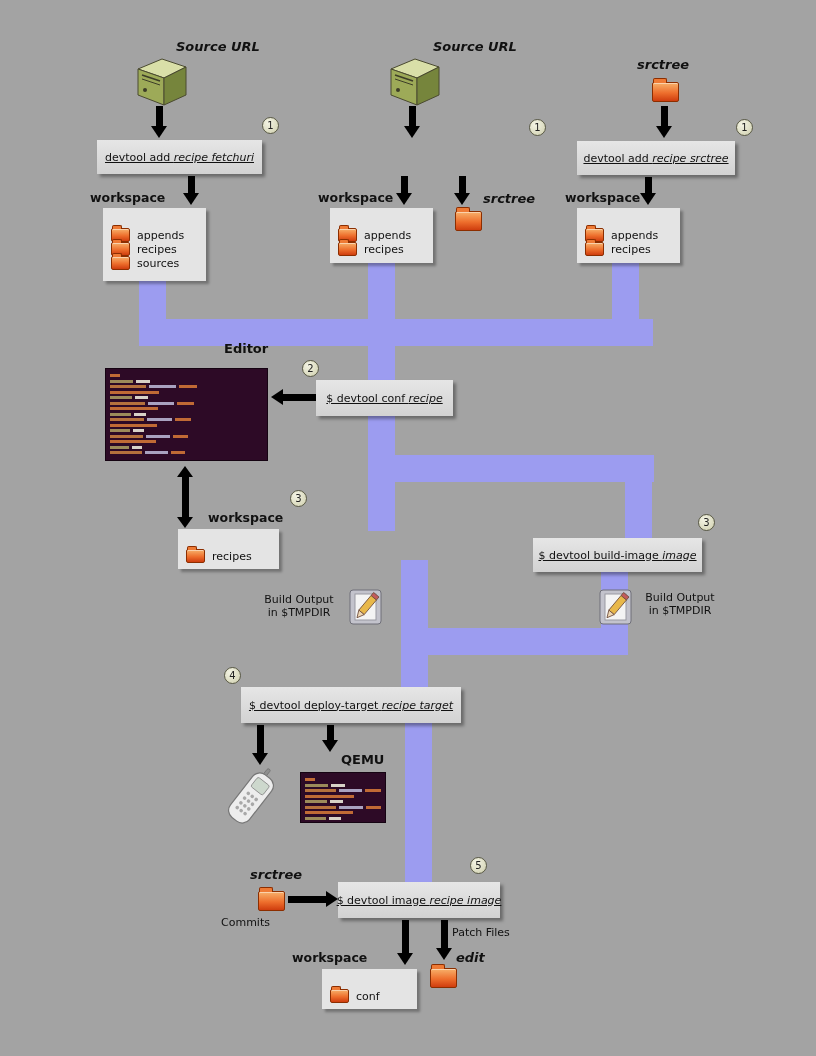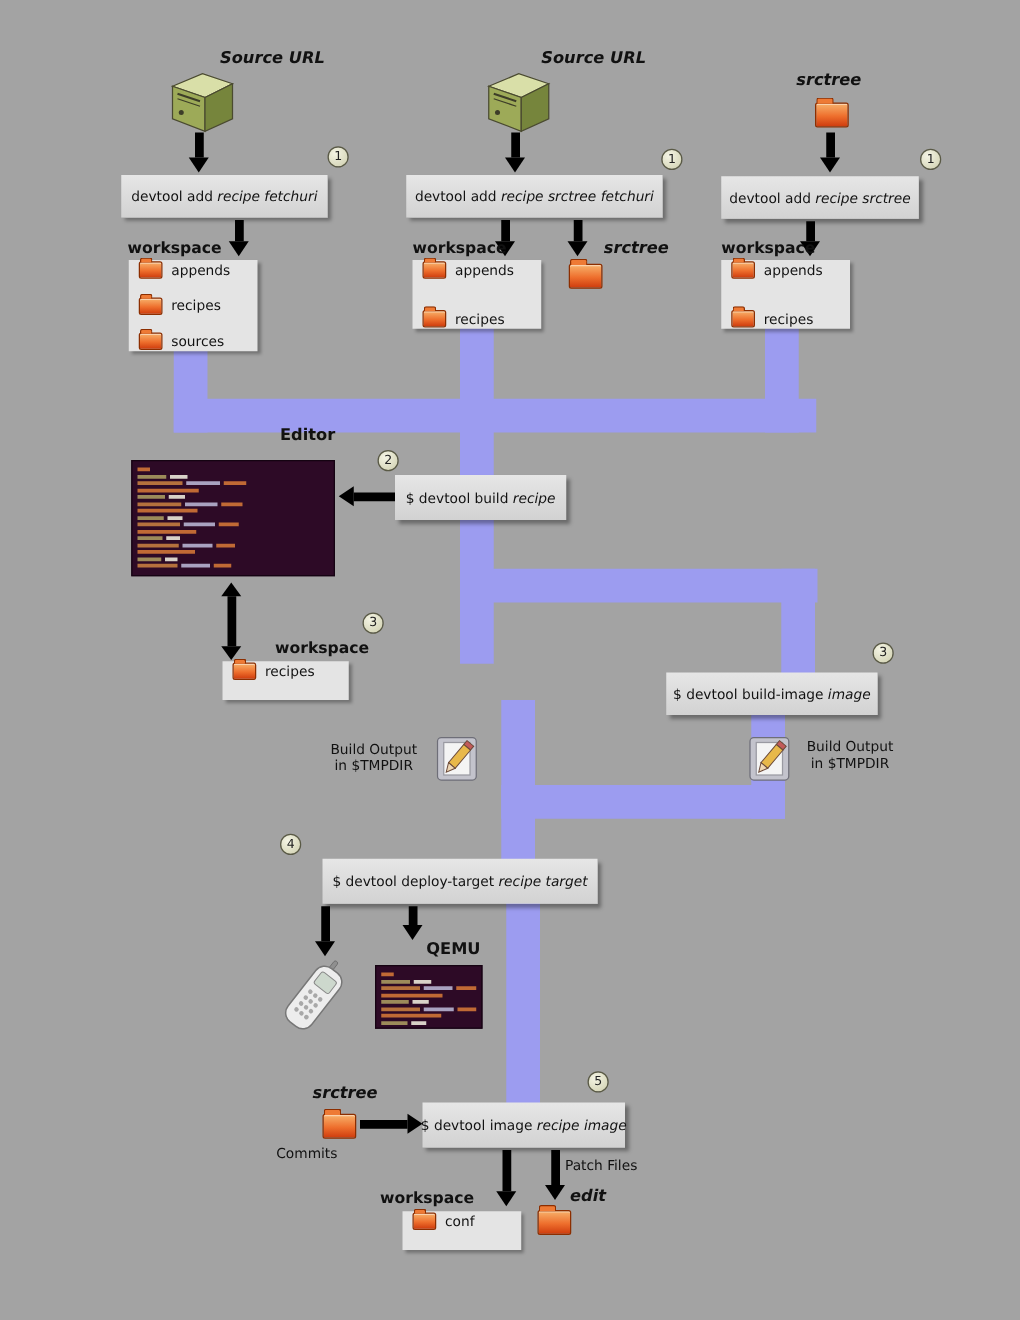--- a/index.html
+++ b/index.html
@@ -5,30 +5,30 @@
   html,body{margin:0;padding:0;background:#fff;}
   .canvas{position:relative;width:816px;height:1056px;background:#a3a3a3;overflow:hidden;
           font-family:"DejaVu Sans","Liberation Sans",sans-serif;color:#111;}
 
   
   .pipe{position:absolute;background:#9c9cf0;z-index:1;}
 
   
   .cbox{position:absolute;z-index:3;background:linear-gradient(180deg,#e6e6e6,#d2d2d2);
         box-shadow:3px 3px 3px rgba(0,0,0,.35);display:flex;align-items:center;justify-content:center;
-        font-size:11px;white-space:nowrap;}
+        font-size:11px;white-space:nowrap;text-decoration:underline;}
   .cbox em{font-style:italic;}
   .cbox .line{line-height:1.35;}
   .col{flex-direction:column;}
 
   
   .wsbox{position:absolute;z-index:3;background:#e4e4e4;box-shadow:2.5px 2.5px 2.5px rgba(0,0,0,.3);
-         display:flex;flex-direction:column;justify-content:space-between;padding:1px 8px;box-sizing:border-box;}
+         display:flex;flex-direction:column;justify-content:flex-start;padding:20px 8px;box-sizing:border-box;}
   .wsrow{display:flex;align-items:center;gap:7px;font-size:11px;}
-  .wslabel{position:absolute;z-index:3;font-weight:bold;font-size:12.5px;margin-left:12px;}
+  .wslabel{position:absolute;z-index:3;font-weight:bold;font-size:12.5px;}
 
   .title{position:absolute;z-index:3;font-weight:bold;font-style:italic;font-size:13px;}
   .plain{position:absolute;z-index:4;font-size:11px;}
   .boldlbl{position:absolute;z-index:3;font-weight:bold;font-size:13px;}
 
   
   .folder{position:relative;display:inline-block;width:17px;height:12px;border:1px solid #8c2e00;border-radius:2px;
           background:linear-gradient(180deg,#f7b06a,#ee6f2d 55%,#cf3d0e);box-shadow:inset 0 1px 0 rgba(255,255,255,.45);
           flex:0 0 auto;}
   .folder::before{content:"";position:absolute;top:-4px;left:0;width:8px;height:3px;background:#ee7a35;
@@ -121,23 +121,20 @@
       <polygon points="4,12 28,2 52,10 30,21" fill="#d9dfa8" stroke="#4a4a30" stroke-width="1"></polygon>
       <polygon points="4,12 30,21 30,48 4,38" fill="#9daa58" stroke="#4a4a30" stroke-width="1"></polygon>
       <polygon points="30,21 52,10 52,38 30,48" fill="#76853c" stroke="#4a4a30" stroke-width="1"></polygon>
       <line x1="8" y1="18" x2="26" y2="24" stroke="#3d3d28" stroke-width="1.6"></line>
       <line x1="8" y1="22" x2="26" y2="28" stroke="#3d3d28" stroke-width="1"></line>
       <circle cx="11" cy="33" r="2" fill="#3d3d28"></circle>
     </svg>
   </div>
   <div class="arrow-down" style="left:409px;top:106px;height:20px;"></div>
   <div class="badge" style="left:529px;top:119px;">1</div>
-  <div class="cbox" style="left:325px;top:140px;width:205px;height:34px;">
-    <span><span>devtool add </span><em>recipe srctree fetchuri</em></span>
-  </div>
   <div class="arrow-down" style="left:401px;top:176px;height:17px;"></div>
   <div class="arrow-down" style="left:459px;top:176px;height:17px;"></div>
   <div class="wslabel" style="left:318px;top:190px;">workspace</div>
   <div class="title" style="left:483px;top:191px;">srctree</div>
   <span class="folder lg abs" style="left:455px;top:211px;"></span>
   <div class="wsbox" style="left:330px;top:208px;width:103px;height:55px;">
     <div class="wsrow">
         <span class="folder"></span>
         <span>appends</span>
       </div>
@@ -225,21 +222,21 @@
         <span style="width: 10px; background: rgb(216, 210, 200);"></span>
       </div>
       <div class="trow">
         <span style="width: 32px; background: rgb(181, 113, 61);"></span>
         <span style="width: 23px; background: rgb(169, 162, 192);"></span>
         <span style="width: 14px; background: rgb(192, 106, 53);"></span>
       </div>
     </div>
   <div class="badge" style="left:302px;top:360px;">2</div>
   <div class="cbox" style="left:316px;top:380px;width:137px;height:36px;">
-    <span><span>$ devtool build </span><em>recipe</em></span>
+    <span><span>$ devtool conf </span><em>recipe</em></span>
   </div>
   <div class="arrow-left" style="left:283px;top:394px;width:33px;"></div>
   <div class="arrow-ud" style="left:182px;top:477px;height:40px;"></div>
   <div class="wslabel" style="left:208px;top:510px;">workspace</div>
   <div class="wsbox" style="left:178px;top:529px;width:101px;height:31px;">
     <div class="wsrow">
         <span class="folder"></span>
         <span>recipes</span>
       </div>
   </div>
@@ -275,21 +272,21 @@
         <polygon points="13.5,27 20.5,27 17,34" fill="#efd7b4" stroke="#6b4a3a" stroke-width="0.8"></polygon>
       </g>
     </svg>
   </div>
   <div class="plain" style="left:641px;top:591px;width:78px;text-align:center;">
     <div>Build Output</div>
     <div>in $TMPDIR</div>
   </div>
 
   <div class="badge" style="left:224px;top:667px;">4</div>
-  <div class="cbox" style="left:258px;top:687px;width:220px;height:36px;">
+  <div class="cbox" style="left:241px;top:687px;width:220px;height:36px;">
     <span><span>$ devtool deploy-target </span><em>recipe target</em></span>
   </div>
   <div class="arrow-down" style="left:257px;top:725px;height:28px;"></div>
   <div class="arrow-down" style="left:327px;top:725px;height:15px;"></div>
   <div class="icon" style="left:220px;top:762px;">
     <svg width="62" height="72" viewBox="0 0 62 72">
       <g transform="rotate(38 31 36)">
         <rect x="26" y="2" width="3.5" height="10" rx="1.6" fill="#8f8f8f" stroke="#666" stroke-width="0.6"></rect>
         <rect x="19" y="9" width="24" height="54" rx="9" fill="#ededed" stroke="#777" stroke-width="1.2"></rect>
         <rect x="23.5" y="15" width="15" height="12" rx="2" fill="#cdd8cd" stroke="#888" stroke-width="0.8"></rect>

